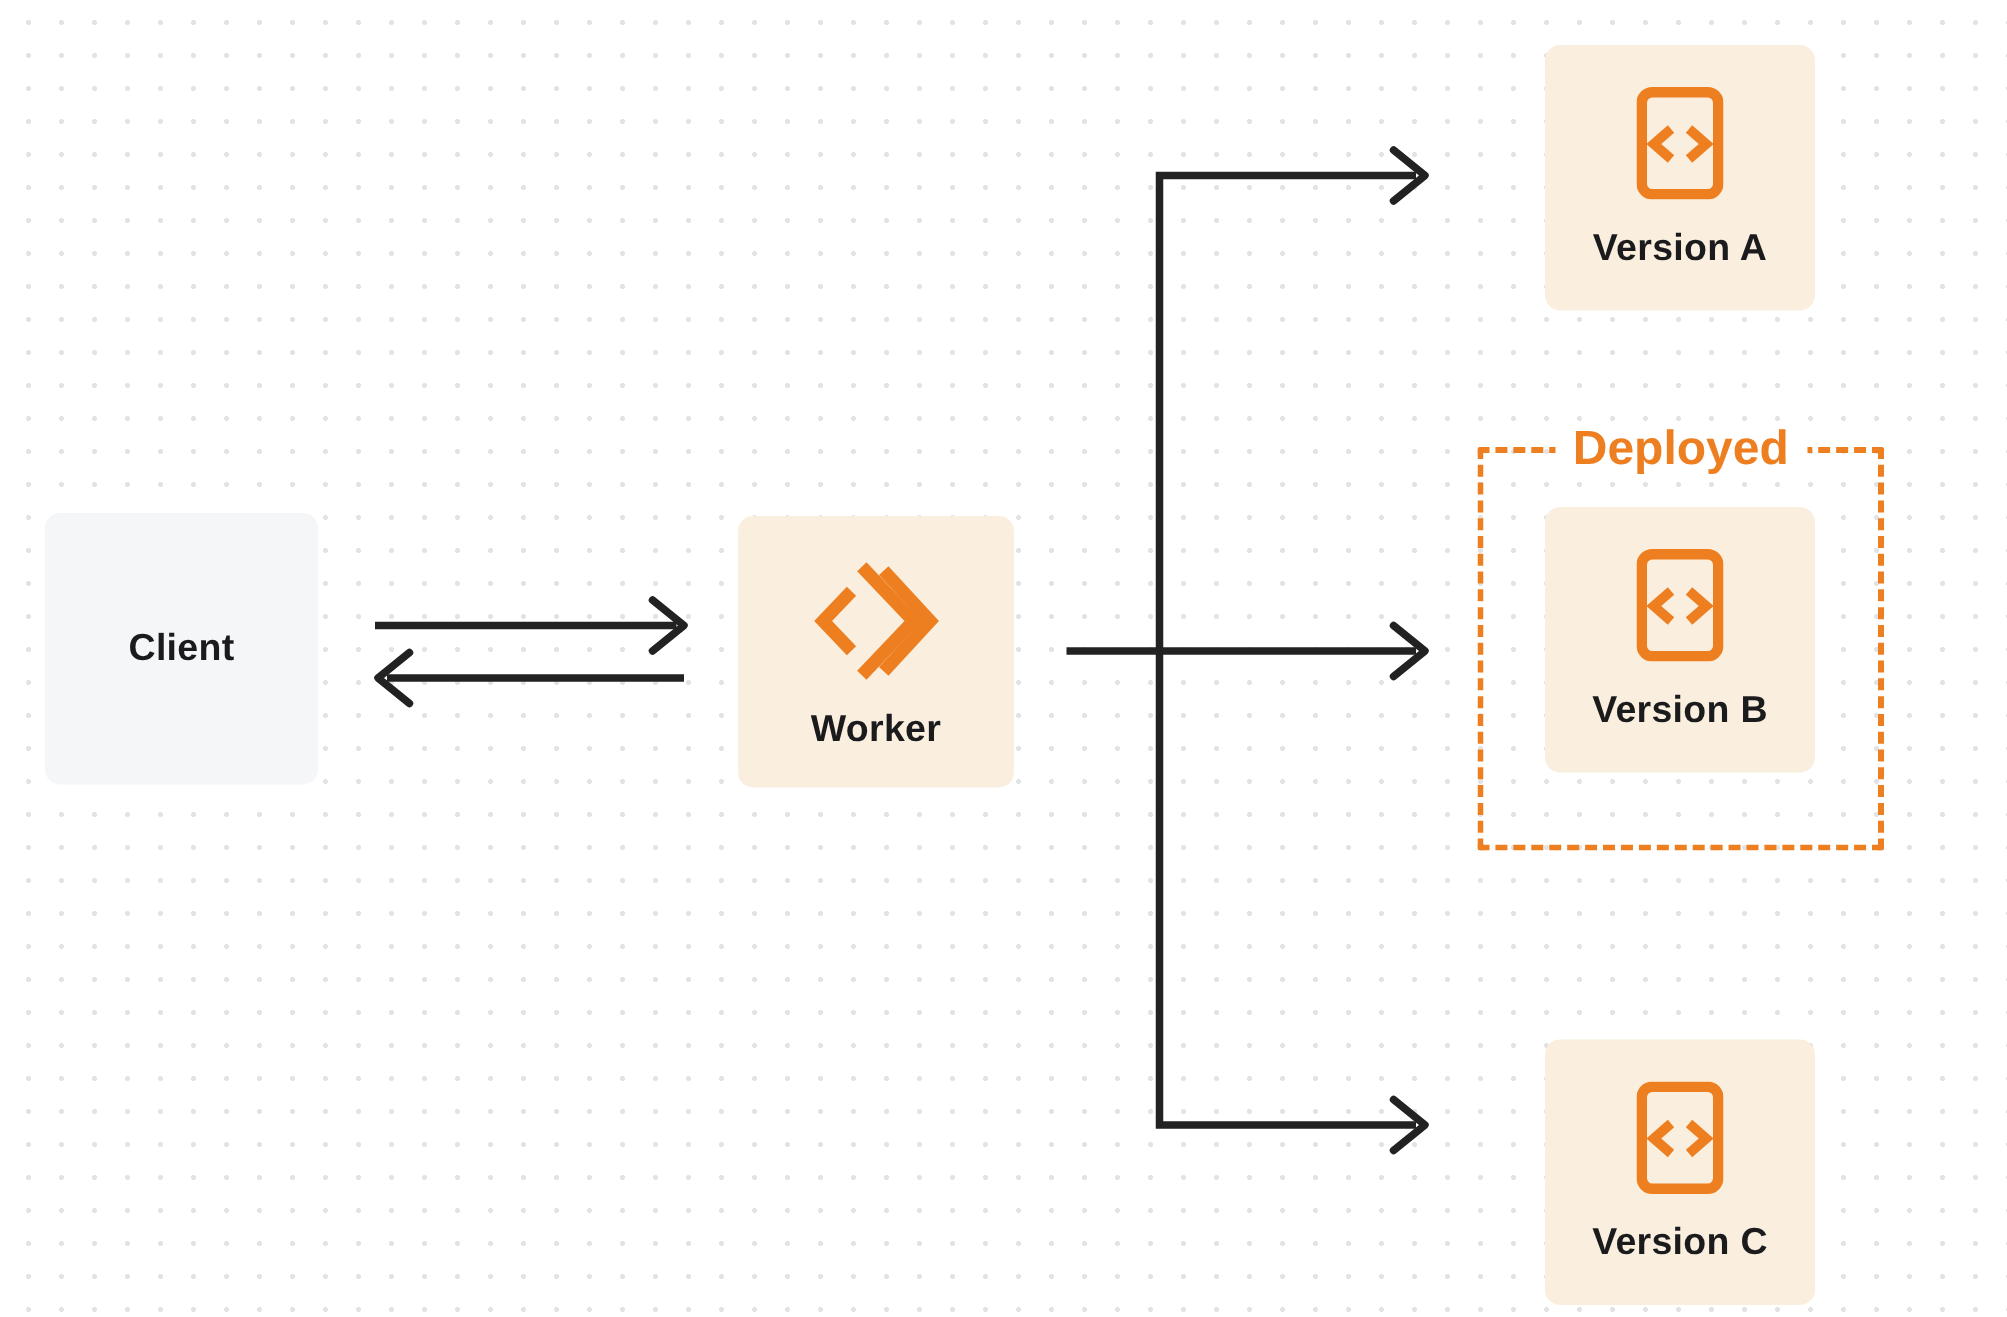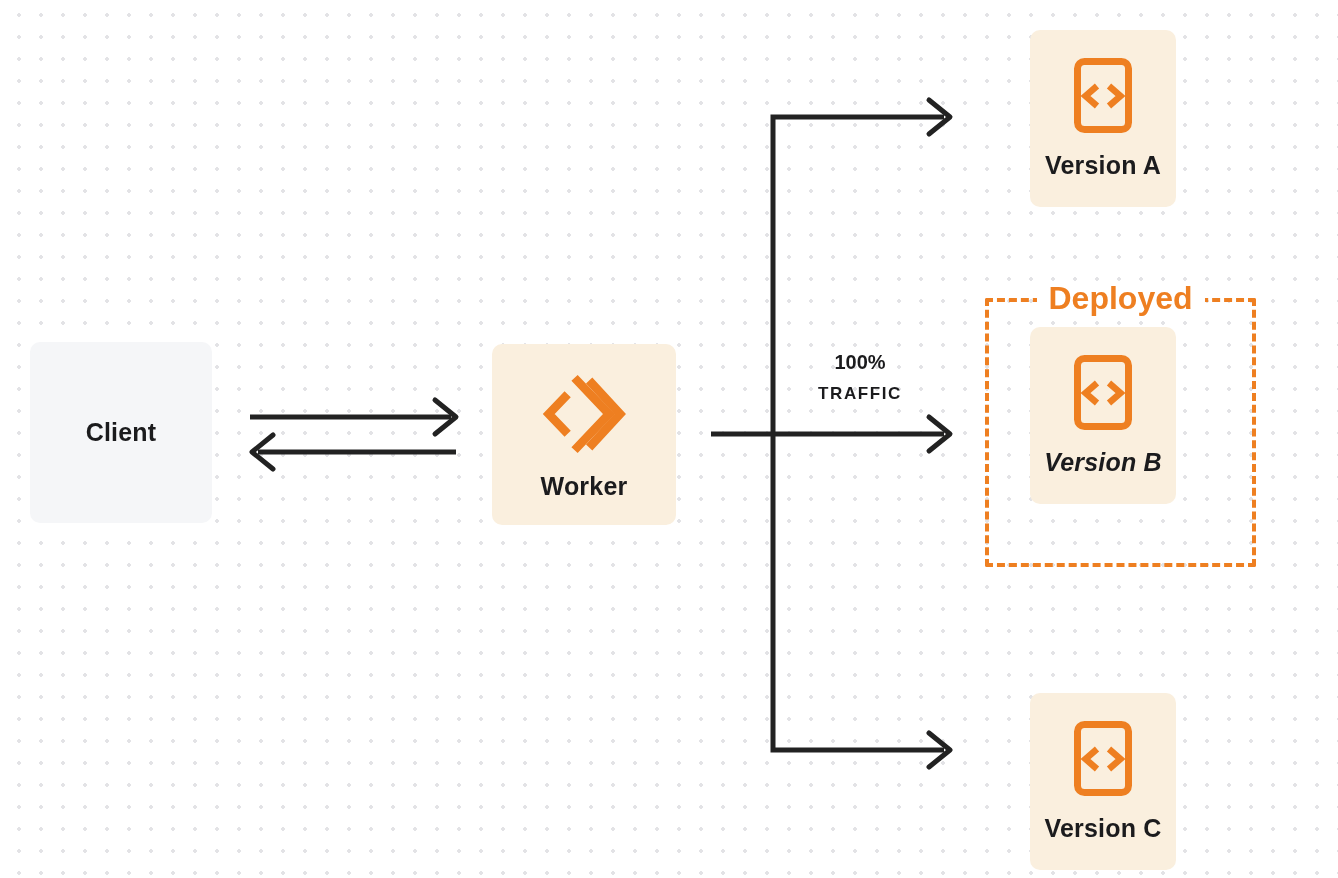--- a/index.html
+++ b/index.html
@@ -48,26 +48,26 @@
     background: var(--light-gray);
   }
   .worker-node {
     left: 492px; top: 344px;
     width: 184px; height: 181px;
     background: var(--cream);
   }
   .worker-node .node-icon { margin-bottom: 12px; }
   .version-node {
     left: 1030px;
-    width: 146px; height: 177px;
+    width: 180px; height: 177px;
     background: var(--cream);
   }
   .version-node .node-icon { margin-bottom: 18px; }
   .version-a { top: 30px; }
-  .version-b { top: 327px; font-style: italic; }
+  .version-b { top: 338px; }
   .version-c { top: 662px; margin-top: 31px; }
   .deployed-box {
     position: absolute;
     left: 985px; top: 298px;
     width: 271px; height: 269px;
     border: 4.5px dashed var(--orange);
     border-radius: 2px;
   }
   .deployed-label {
     position: absolute;
@@ -137,24 +137,20 @@
 
   <div class="node worker-node">
     <svg class="node-icon" width="86" height="92" viewBox="0 0 100 100" aria-hidden="true">
       <polyline class="orange-stroke" stroke-width="10" points="31,27 9,50 31,73"></polyline>
       <polyline class="orange-stroke" stroke-width="10" points="39,8 79,50 39,92"></polyline>
       <polyline class="orange-stroke" stroke-width="10" points="56,11 92,50 56,89"></polyline>
     </svg>
     <span class="label">Worker</span>
   </div>
 
-  <div class="traffic-label">
-    <div class="traffic-line1">100%</div>
-    <div class="traffic-line2">TRAFFIC</div>
-  </div>
 
   <div class="deployed-box">
     <span class="deployed-label">Deployed</span>
   </div>
 
   <div class="node version-node version-a">
     <svg class="node-icon" width="58" height="75" viewBox="0 0 58 75" aria-hidden="true">
       <rect class="orange-stroke" stroke-width="7" x="3.5" y="3.5" width="51" height="68" rx="7"></rect>
       <polyline class="orange-stroke" stroke-width="6.5" points="23,28 11.5,38 23,48"></polyline>
       <polyline class="orange-stroke" stroke-width="6.5" points="35,28 46.5,38 35,48"></polyline>

